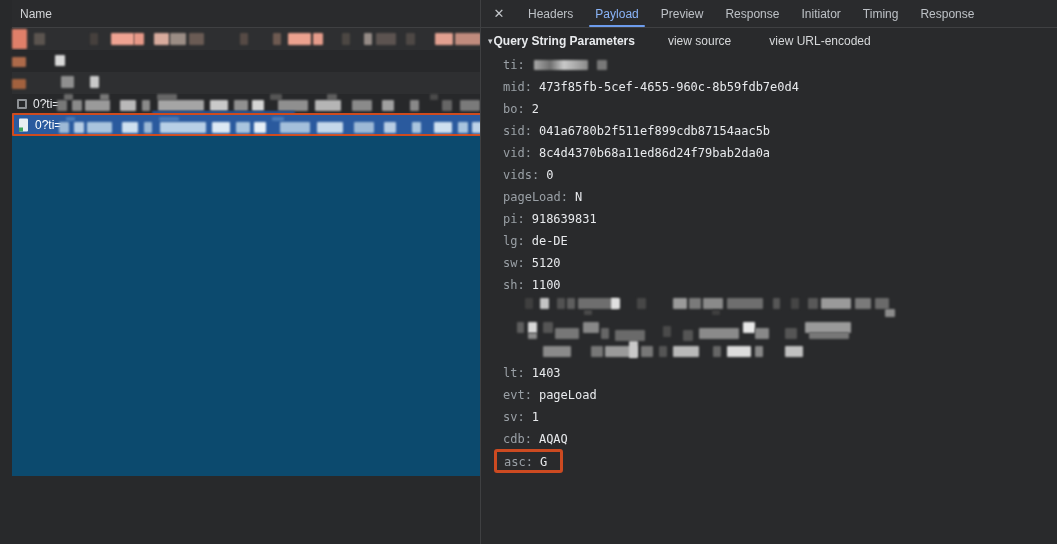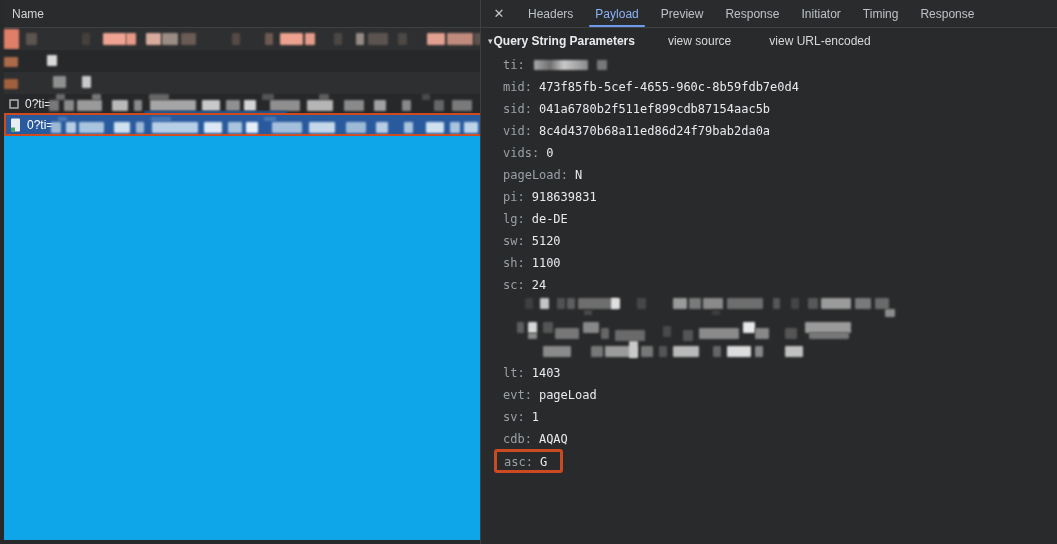--- a/index.html
+++ b/index.html
@@ -4,21 +4,21 @@
 <style>
   html,body { margin:0; padding:0; background:#1b1b1d; }
   * { box-sizing:border-box; }
   .app {
     position:relative; width:1057px; height:544px; overflow:hidden;
     background:#28292b; font-family:"Liberation Sans", sans-serif;
     -webkit-font-smoothing:antialiased;
   }
 
   
-  .net-panel { position:absolute; left:4px; top:0; width:480px; height:540px; background:#0ea5e9; }
+  .net-panel { position:absolute; left:12px; top:0; width:480px; height:476px; background:#0c4a6e; }
   .net-header {
     height:28px; display:flex; align-items:center; padding-left:8px;
     font-size:12px; color:#d2d4d7; background:#2a2b2d;
     border-bottom:1px solid #3f4042;
   }
   .net-rows { position:absolute; left:0; top:28px; width:480px; }
   .net-row { position:absolute; left:0; width:480px; }
   .net-row.stripe-a { background:#2e2f31; }
   .net-row.stripe-b { background:#27282a; }
   .net-row.selected { background:#2a5a9e; border:2px solid #cf4b1e; border-radius:1px; }
@@ -197,29 +197,29 @@
     <div class="payload-toolbar">
       <span class="section-arrow">▾</span>
       <span class="section-title">Query String Parameters</span>
       <span class="toolbar-link">view source</span>
       <span class="toolbar-link second">view URL-encoded</span>
     </div>
 
     <div class="params" id="params">
         <div class="param-row"><span><span class="param-key">ti:</span><span class="inline-blk" style="width: 54px; height: 10px; margin-left: 9px; background: linear-gradient(90deg, rgb(169, 169, 169), rgb(111, 111, 111) 30%, rgb(201, 201, 201) 55%, rgb(138, 138, 138));"></span><span class="inline-blk" style="width: 10px; height: 10px; margin-left: 9px; background: rgb(120, 120, 120);"></span></span></div>
         <div class="param-row"><span><span class="param-key">mid:</span><span class="param-val">473f85fb-5cef-4655-960c-8b59fdb7e0d4</span></span></div>
+        <div class="param-row"><span><span class="param-key">bo:</span><span class="param-val">2</span></span></div>
         <div class="param-row"><span><span class="param-key">sid:</span><span class="param-val">041a6780b2f511ef899cdb87154aac5b</span></span></div>
         <div class="param-row"><span><span class="param-key">vid:</span><span class="param-val">8c4d4370b68a11ed86d24f79bab2da0a</span></span></div>
         <div class="param-row"><span><span class="param-key">vids:</span><span class="param-val">0</span></span></div>
         <div class="param-row"><span><span class="param-key">pageLoad:</span><span class="param-val">N</span></span></div>
         <div class="param-row"><span><span class="param-key">pi:</span><span class="param-val">918639831</span></span></div>
         <div class="param-row"><span><span class="param-key">lg:</span><span class="param-val">de-DE</span></span></div>
         <div class="param-row"><span><span class="param-key">sw:</span><span class="param-val">5120</span></span></div>
         <div class="param-row"><span><span class="param-key">sh:</span><span class="param-val">1100</span></span></div>
-        <div class="param-row"><span><span class="param-key">sc:</span><span class="param-val">24</span></span></div>
         <div class="redacted-rows">
           <div class="blk" style="left: 22px; top: 2px; width: 8px; height: 11px; background: rgb(63, 63, 63);"></div>
           <div class="blk" style="left: 37px; top: 2px; width: 9px; height: 11px; background: rgb(196, 196, 196);"></div>
           <div class="blk" style="left: 54px; top: 2px; width: 8px; height: 11px; background: rgb(82, 82, 82);"></div>
           <div class="blk" style="left: 64px; top: 2px; width: 8px; height: 11px; background: rgb(94, 94, 94);"></div>
           <div class="blk" style="left: 75px; top: 2px; width: 40px; height: 11px; background: rgb(110, 110, 110);"></div>
           <div class="blk" style="left: 108px; top: 2px; width: 9px; height: 11px; background: rgb(224, 224, 224);"></div>
           <div class="blk" style="left: 134px; top: 2px; width: 9px; height: 11px; background: rgb(71, 71, 71);"></div>
           <div class="blk" style="left: 170px; top: 2px; width: 14px; height: 11px; background: rgb(154, 154, 154);"></div>
           <div class="blk" style="left: 186px; top: 2px; width: 12px; height: 11px; background: rgb(122, 122, 122);"></div>

